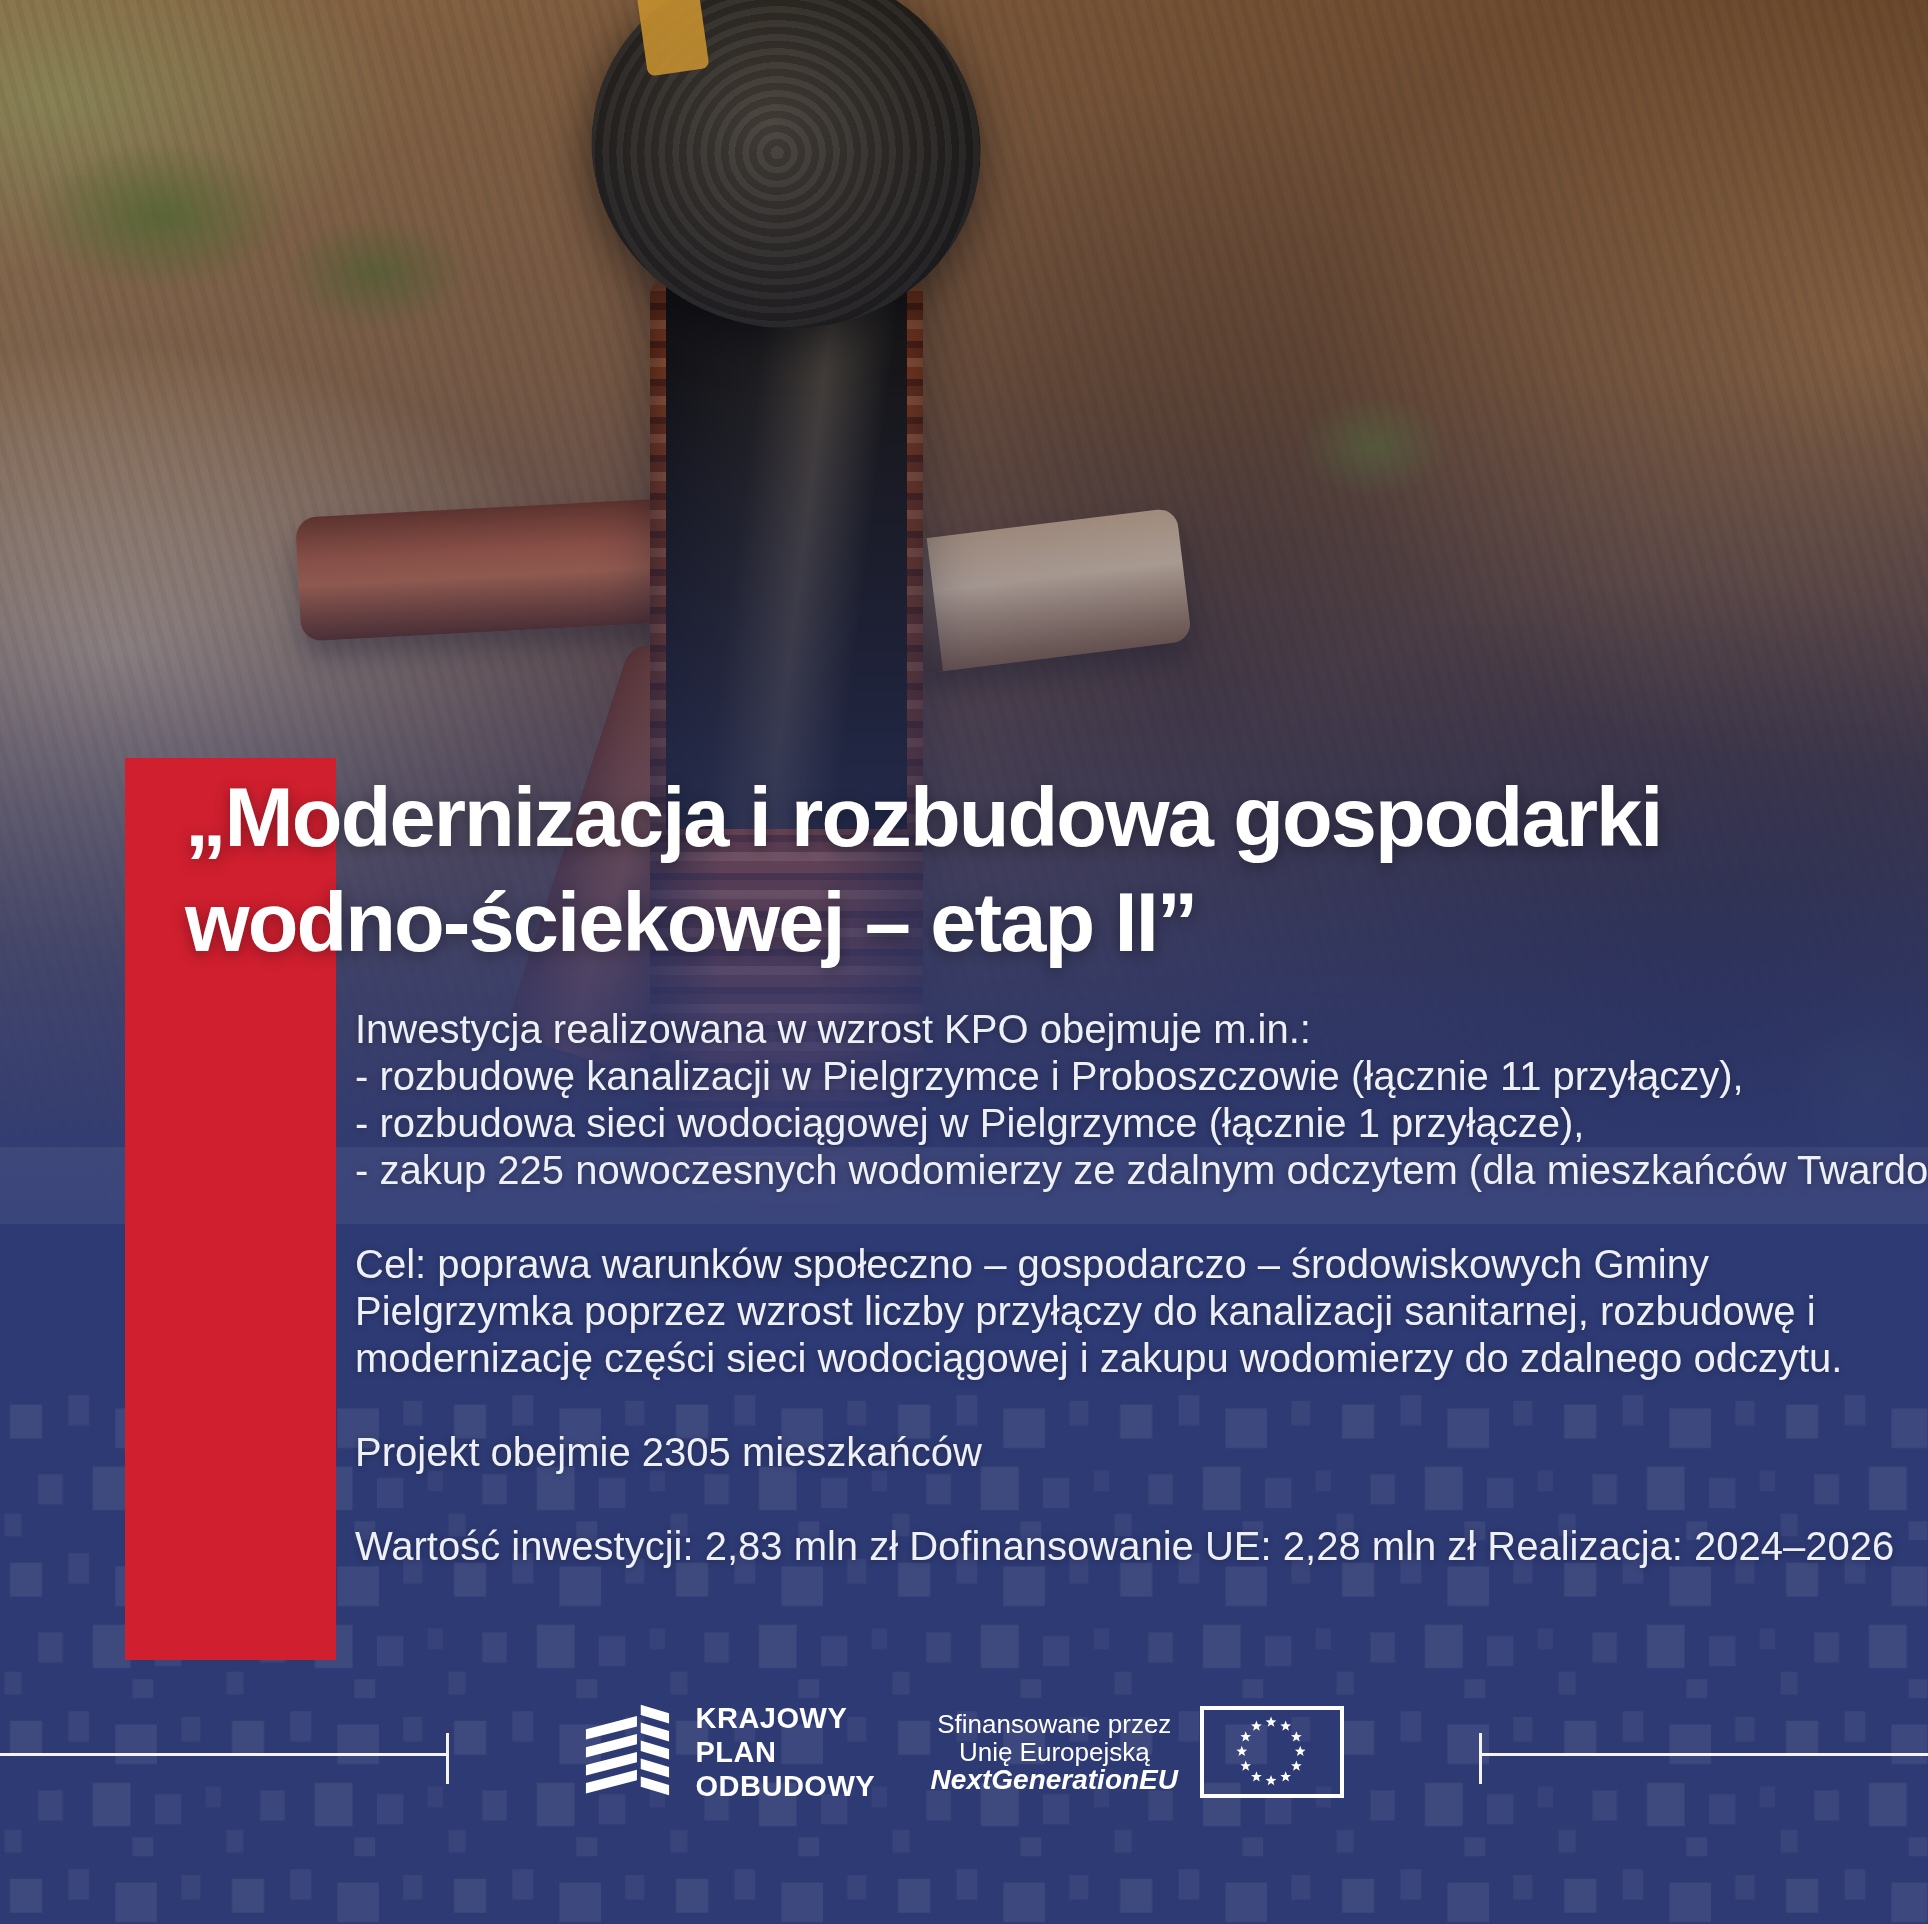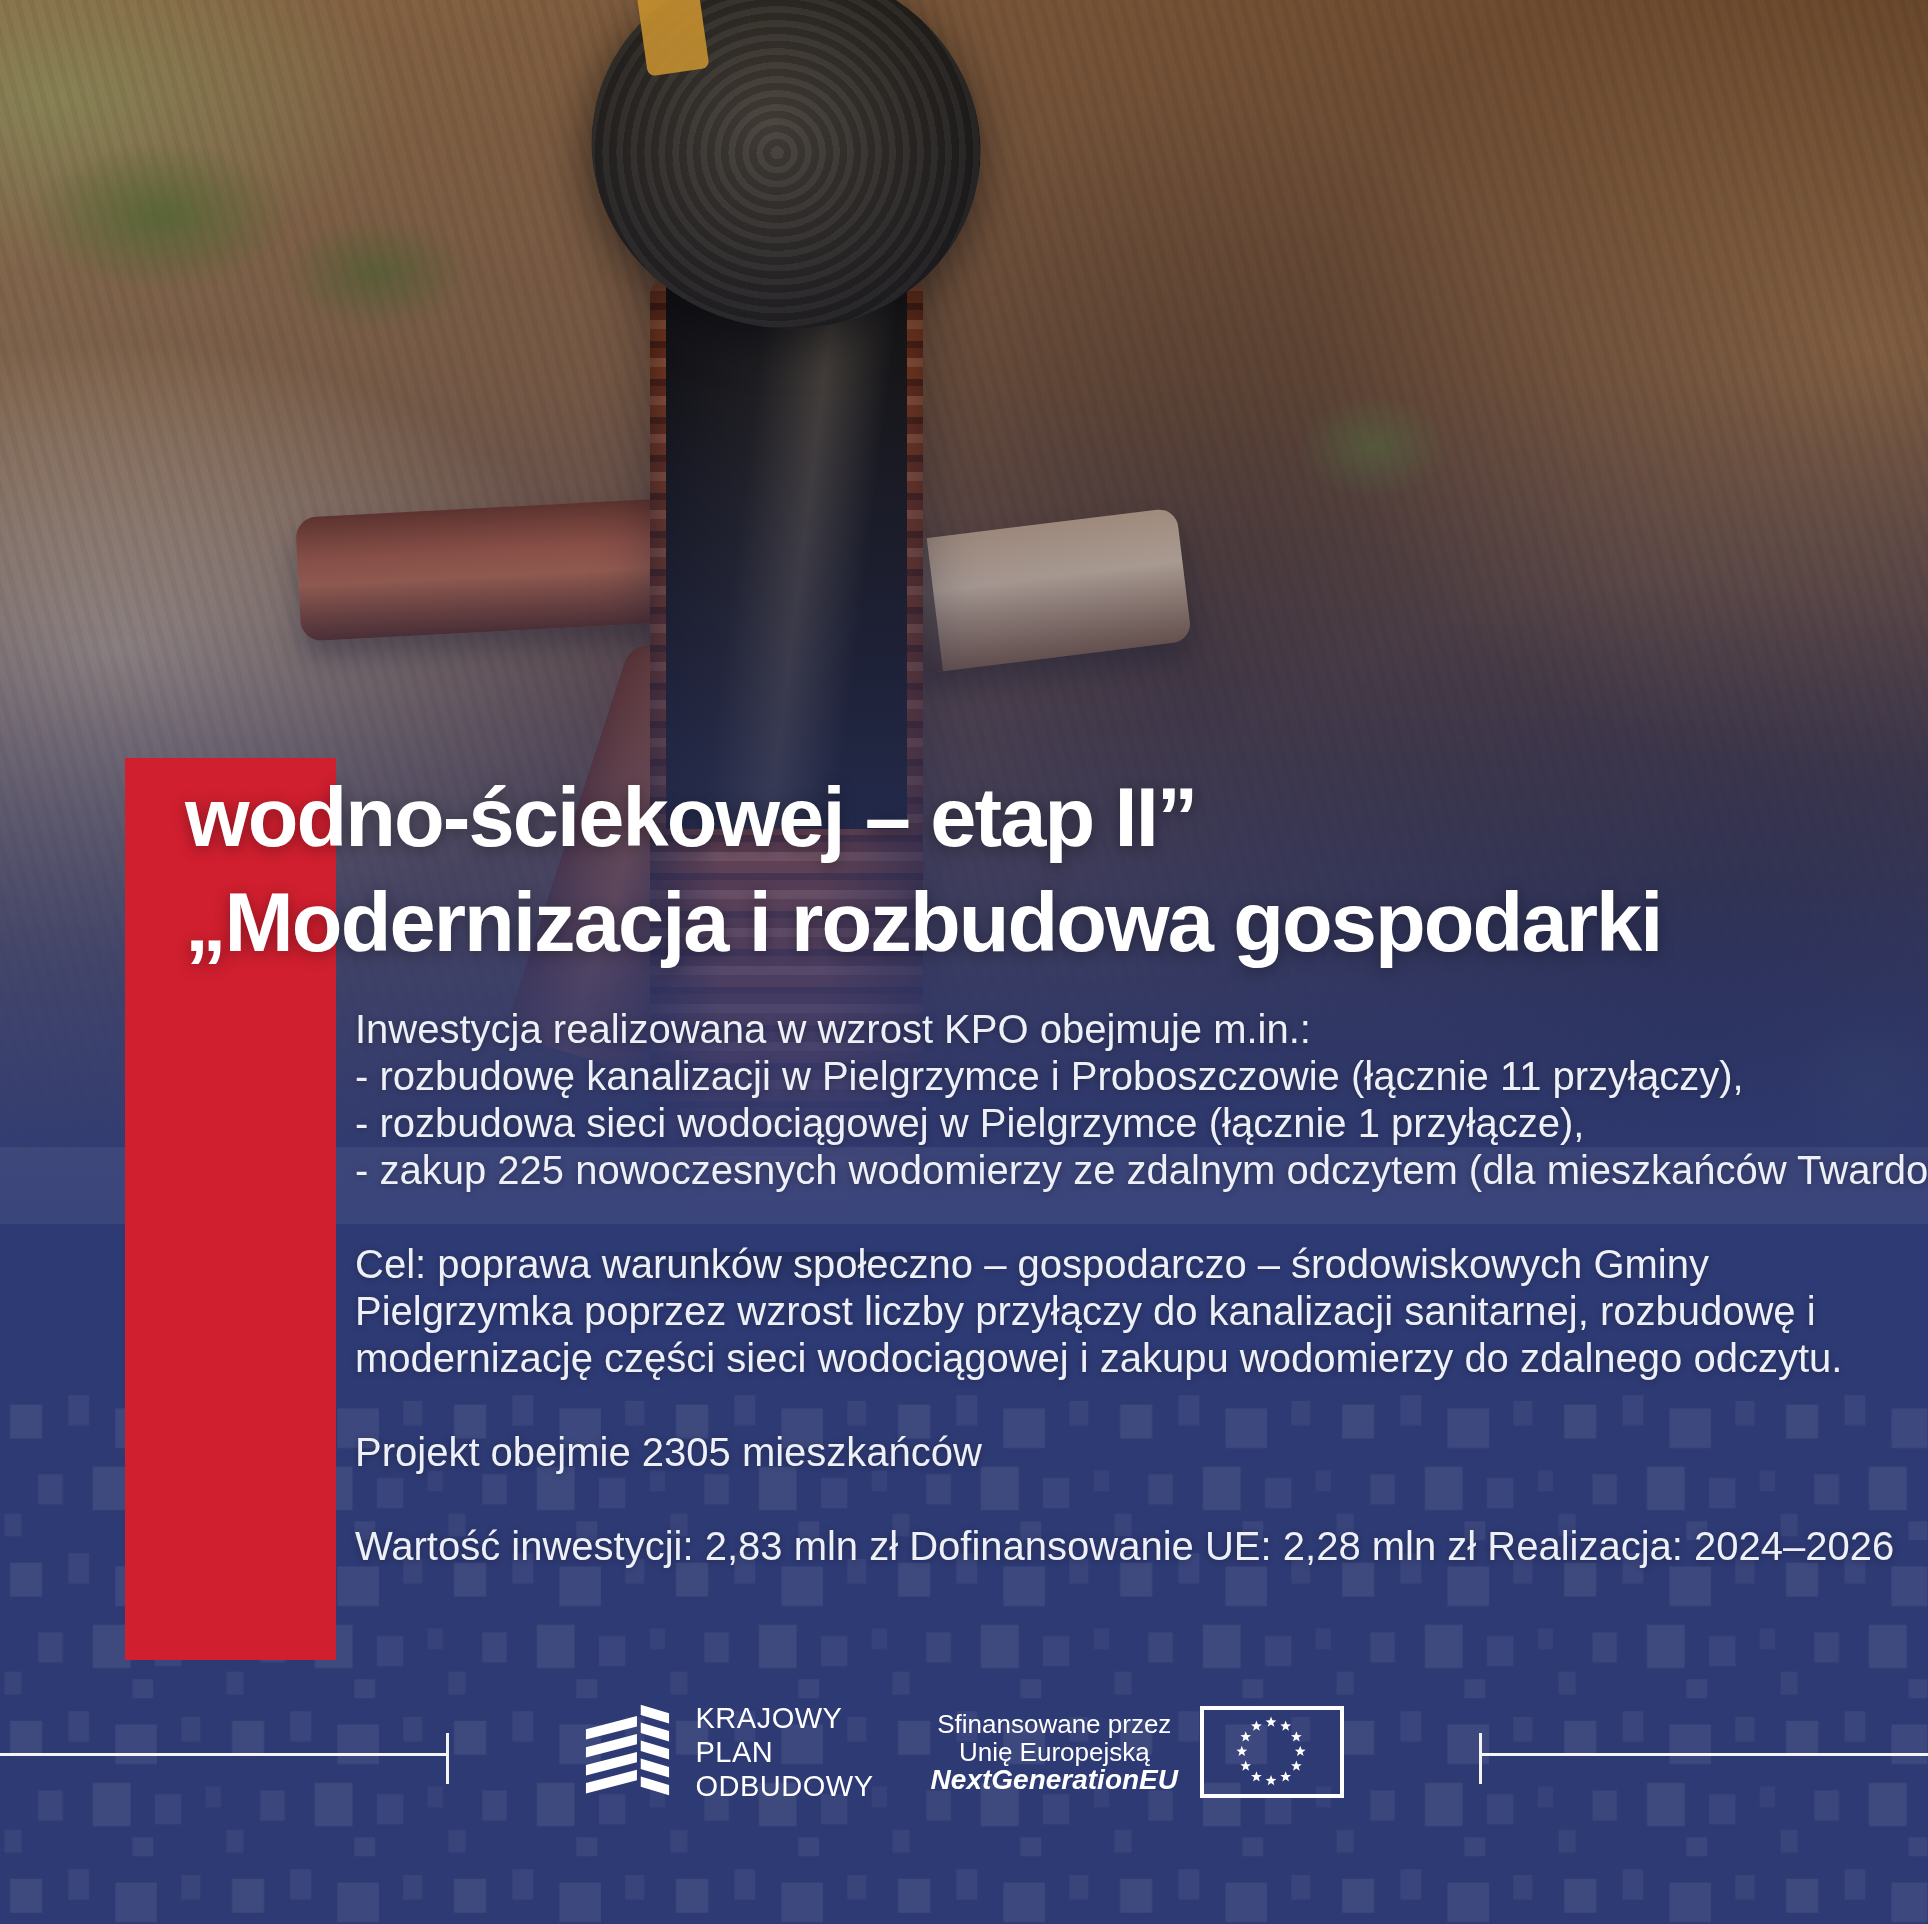--- a/index.html
+++ b/index.html
@@ -115,21 +115,21 @@
   
   .decor{position:absolute;background:#f4f4f6;}
   .decor-line-left{left:0;top:1753px;width:448px;height:2.8px;}
   .decor-tick-left{left:446px;top:1733px;width:2.8px;height:51px;}
   .decor-line-right{left:1480px;top:1753px;width:448px;height:2.8px;}
   .decor-tick-right{left:1479px;top:1733px;width:2.8px;height:51px;}
   .kpo-logo{
     position:absolute;left:584px;top:1699px;display:flex;gap:24.5px;align-items:flex-start;
     color:#ffffff;
   }
-  .kpo-text{font-size:29px;font-weight:normal;line-height:34px;letter-spacing:0.5px;margin-top:1.9px;}
+  .kpo-text{font-size:29px;font-weight:bold;line-height:34px;letter-spacing:0.5px;margin-top:1.9px;}
   .eu-text{
     position:absolute;right:750px;top:1710px;text-align:center;
     color:#ffffff;font-size:26px;line-height:28px;
   }
   .eu-text .bold{font-weight:bold;font-size:28px;font-style:italic;}
   .eu-flag{
     position:absolute;left:1200px;top:1706px;width:144px;height:92px;
     border:4.7px solid #ffffff;box-sizing:border-box;
   }
 </style>
@@ -172,22 +172,22 @@
       </pattern>
     </defs>
     <rect x="0" y="0" width="2048" height="574" fill="url(#mz)"></rect>
   </svg>
 
   <div class="light-band"></div>
 
   <div class="red-bar"></div>
 
   <h1 class="title">
+    <span>„Modernizacja i rozbudowa gospodarki</span>
     <span>wodno-ściekowej – etap II”</span>
-    <span>„Modernizacja i rozbudowa gospodarki</span>
   </h1>
 
   <div class="body-text">
     <p>
       <span class="nowrap-line">Inwestycja realizowana w wzrost KPO obejmuje m.in.:</span>
       <span class="nowrap-line">- rozbudowę kanalizacji w Pielgrzymce i Proboszczowie (łącznie 11 przyłączy),</span>
       <span class="nowrap-line">- rozbudowa sieci wodociągowej w Pielgrzymce (łącznie 1 przyłącze),</span>
       <span class="nowrap-line">- zakup 225 nowoczesnych wodomierzy ze zdalnym odczytem (dla mieszkańców Twardocic)</span>
     </p>
     <p>Cel: poprawa warunków społeczno – gospodarczo – środowiskowych Gminy Pielgrzymka poprzez wzrost liczby przyłączy do kanalizacji sanitarnej, rozbudowę i modernizację części sieci wodociągowej i zakupu wodomierzy do zdalnego odczytu.</p>

